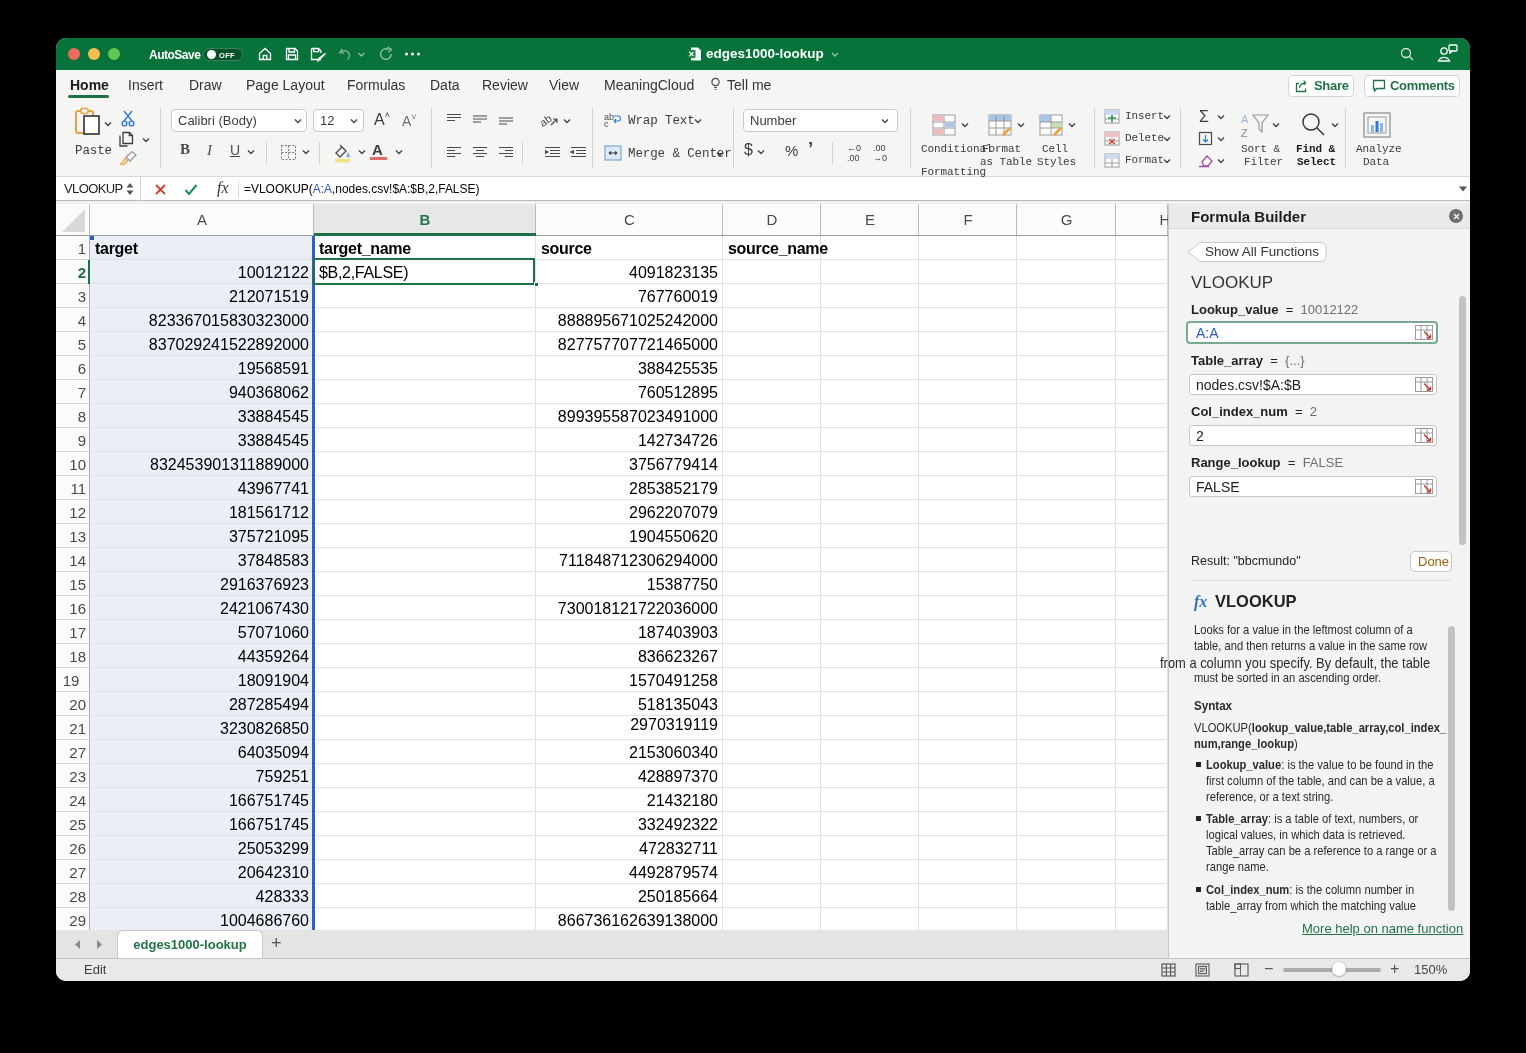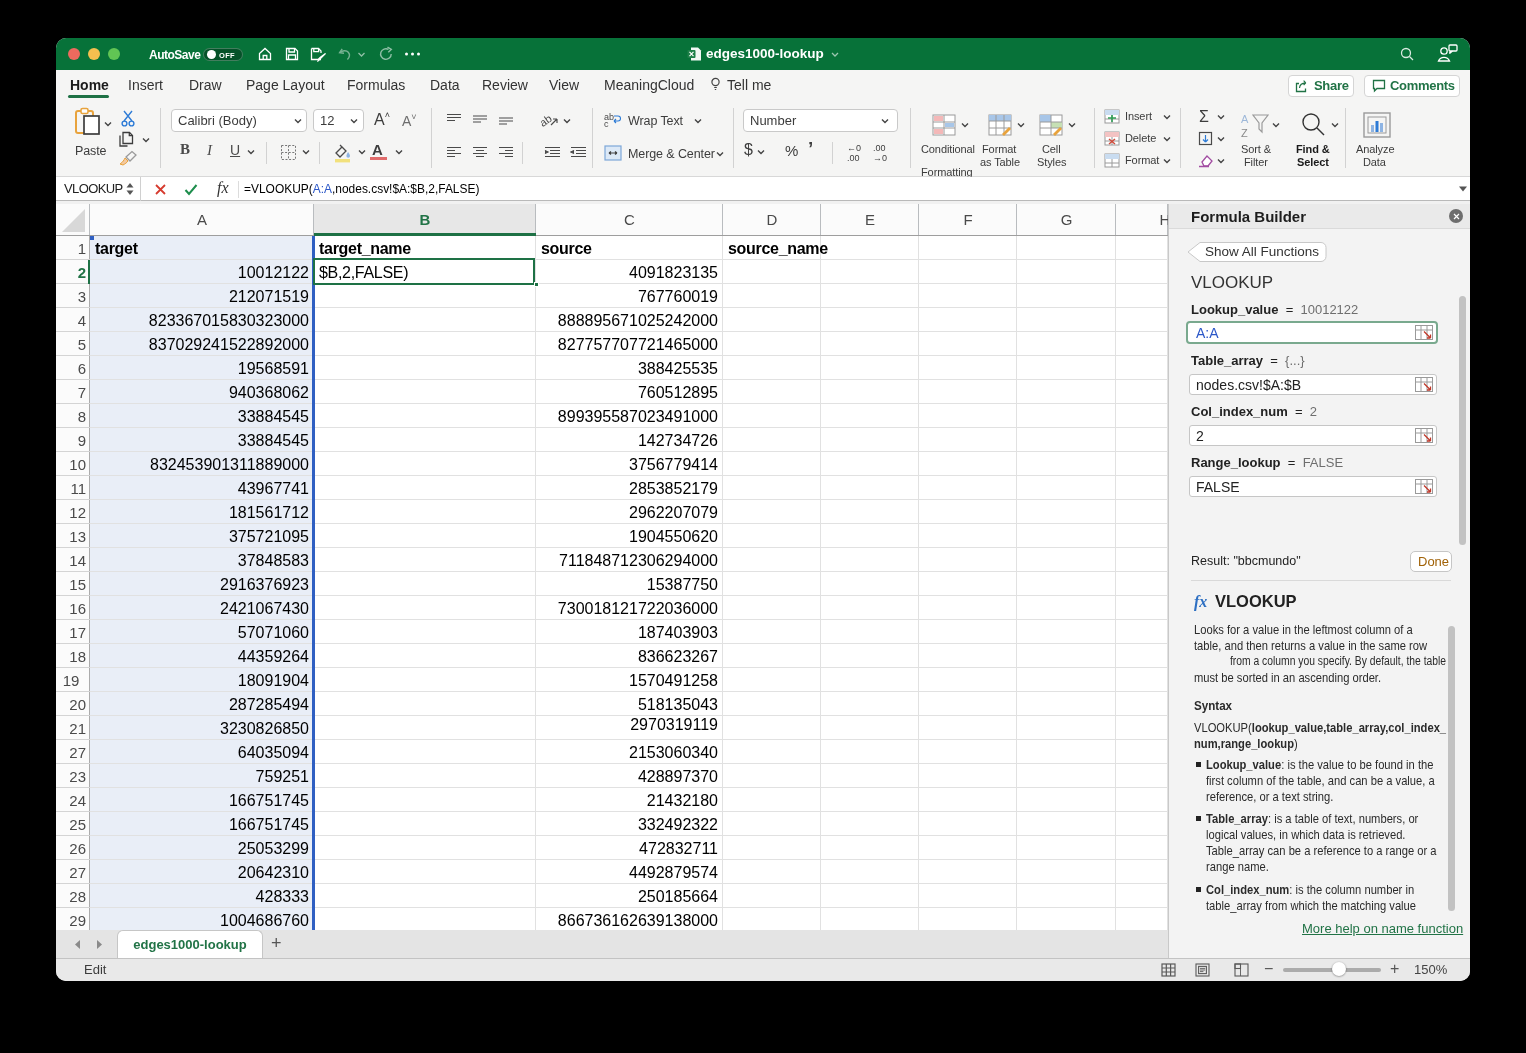--- a/index.html
+++ b/index.html
@@ -1,19 +1,19 @@
 <!DOCTYPE html>
 <html><head><meta charset="utf-8">
 <style>
 html,body{margin:0;padding:0;background:#000;width:1526px;height:1053px;overflow:hidden;}
 *{box-sizing:border-box;font-family:"Liberation Sans",sans-serif;}
 #win{position:absolute;left:56px;top:38px;width:1414px;height:943px;border-radius:10px;overflow:hidden;background:#f5f5f4;}
 .abs{position:absolute;}
 .ic{position:absolute;}
-.lbl{position:absolute;font-size:11px;letter-spacing:-0.1px;color:#3c3c3c;white-space:nowrap;}
+.lbl{position:absolute;font-size:11px;letter-spacing:-0.1px;color:#3c3c3c;white-space:nowrap;font-family:Liberation Mono, monospace;}
 .chev{position:absolute;width:10px;height:10px;}
 .cell{position:absolute;font-size:16px;letter-spacing:-0.3px;color:#000;white-space:nowrap;}
 .num{letter-spacing:0;}
 .num{text-align:right;}
 .vline{position:absolute;width:1px;background:#d2d2d2;}
 </style></head><body>
 <div id="win">
 
 <div class="abs" style="left:0;top:0;width:1414px;height:32px;background:#077239;"></div>
 <div class="abs" style="left:12px;top:10px;width:12px;height:12px;border-radius:50%;background:#EC6A5E;"></div>
@@ -640,21 +640,21 @@
 <path d="M0.5 5 H17.5 M6 0.5 V14.5 M12 0.5 V14.5" stroke="#9a9a9a"></path>
 <path d="M9 6.5 L15.5 13 M15.5 13 L15.5 9.5 M15.5 13 L12 13" stroke="#C0392B" stroke-width="1.3" fill="none"></path>
     </svg>
 <svg class="ic" style="left:1359px;top:441px;" width="18" height="15" viewBox="0 0 18 15">
 <rect x="0.5" y="0.5" width="17" height="14" fill="#fff" stroke="#9a9a9a"></rect>
 <path d="M0.5 5 H17.5 M6 0.5 V14.5 M12 0.5 V14.5" stroke="#9a9a9a"></path>
 <path d="M9 6.5 L15.5 13 M15.5 13 L15.5 9.5 M15.5 13 L12 13" stroke="#C0392B" stroke-width="1.3" fill="none"></path>
     </svg>
 <div class="abs" style="left:1138px;top:583.5px;font-size:13px;color:#2b2b2b;"><span style="display:inline-block;transform:scaleX(0.86);transform-origin:0 0;white-space:nowrap;">Looks for a value in the leftmost column of a</span></div>
 <div class="abs" style="left:1138px;top:599.5px;font-size:13px;color:#2b2b2b;"><span style="display:inline-block;transform:scaleX(0.86);transform-origin:0 0;white-space:nowrap;">table, and then returns a value in the same row</span></div>
-<div class="abs" style="left:1174px;top:615.5px;font-size:12px;color:#2b2b2b;"><span style="display:inline-block;transform:scaleX(0.86);transform-origin:0 0;white-space:nowrap;">from a column you specify. By default, the table</span></div>
+<div class="abs" style="left:1104px;top:615.5px;font-size:15px;color:#2b2b2b;"><span style="display:inline-block;transform:scaleX(0.86);transform-origin:0 0;white-space:nowrap;">from a column you specify. By default, the table</span></div>
 <div class="abs" style="left:1138px;top:631.5px;font-size:13px;color:#2b2b2b;"><span style="display:inline-block;transform:scaleX(0.86);transform-origin:0 0;white-space:nowrap;">must be sorted in an ascending order.</span></div>
 <div class="abs" style="left:1138px;top:659.5px;font-size:13.5px;color:#2b2b2b;"><span style="display:inline-block;transform:scaleX(0.86);transform-origin:0 0;white-space:nowrap;"><b>Syntax</b></span></div>
 <div class="abs" style="left:1138px;top:681.5px;font-size:13px;color:#2b2b2b;"><span style="display:inline-block;transform:scaleX(0.86);transform-origin:0 0;white-space:nowrap;">VLOOKUP(<b>lookup_value,table_array,col_index_</b></span></div>
 <div class="abs" style="left:1138px;top:697.5px;font-size:13px;color:#2b2b2b;"><span style="display:inline-block;transform:scaleX(0.86);transform-origin:0 0;white-space:nowrap;"><b>num,range_lookup</b>)</span></div>
 <div class="abs" style="left:1140px;top:724px;width:5px;height:5px;background:#222;"></div>
 <div class="abs" style="left:1150px;top:719px;font-size:13px;color:#2b2b2b;"><span style="display:inline-block;transform:scaleX(0.86);transform-origin:0 0;white-space:nowrap;"><b>Lookup_value</b>: is the value to be found in the</span></div>
 <div class="abs" style="left:1150px;top:735px;font-size:13px;color:#2b2b2b;"><span style="display:inline-block;transform:scaleX(0.86);transform-origin:0 0;white-space:nowrap;">first column of the table, and can be a value, a</span></div>
 <div class="abs" style="left:1150px;top:751px;font-size:13px;color:#2b2b2b;"><span style="display:inline-block;transform:scaleX(0.86);transform-origin:0 0;white-space:nowrap;">reference, or a text string.</span></div>
 <div class="abs" style="left:1140px;top:778px;width:5px;height:5px;background:#222;"></div>
 <div class="abs" style="left:1150px;top:773px;font-size:13px;color:#2b2b2b;"><span style="display:inline-block;transform:scaleX(0.86);transform-origin:0 0;white-space:nowrap;"><b>Table_array</b>: is a table of text, numbers, or</span></div>

